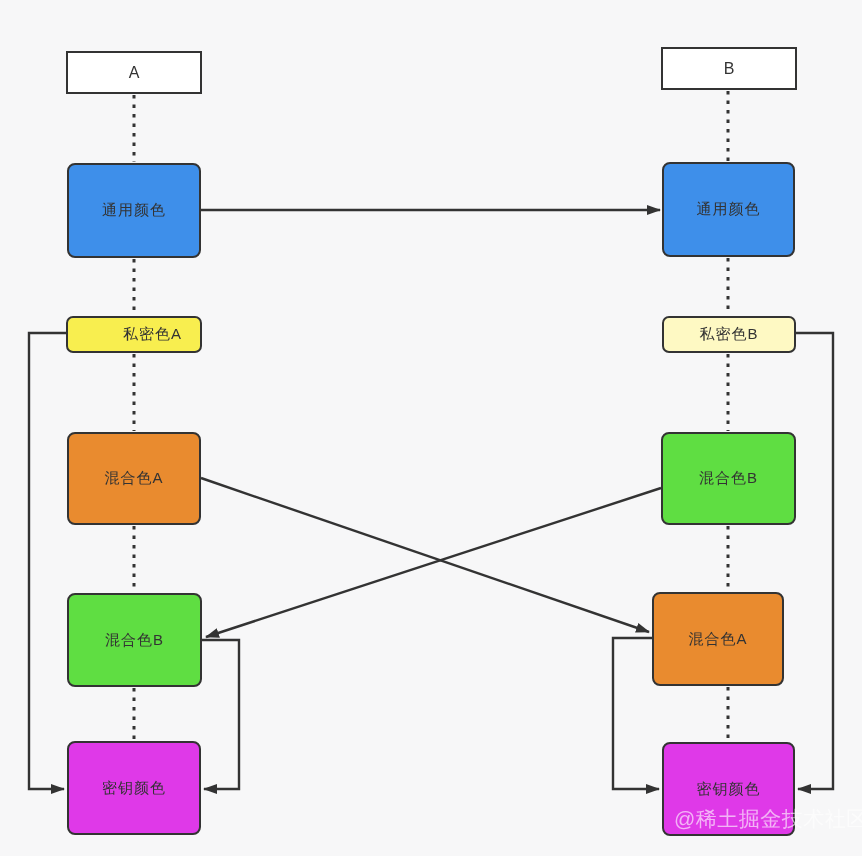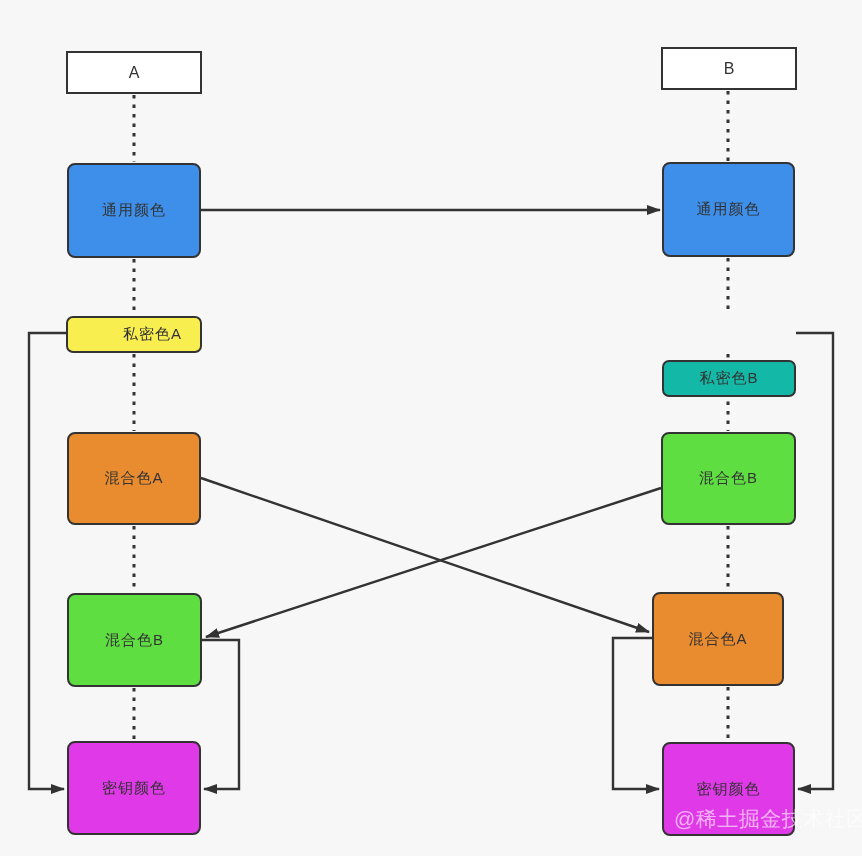--- a/index.html
+++ b/index.html
@@ -116,21 +116,21 @@
   <div class="node rounded" id="common-a" style="background-color: rgb(62, 143, 234);">
     <span class="label">通用颜色</span>
   </div>
   <div class="node rounded" id="common-b" style="background-color: rgb(62, 143, 234);">
     <span class="label">通用颜色</span>
   </div>
 
   <div class="node pill" id="private-a" style="background-color: rgb(248, 238, 79); padding-left: 37px;">
     <span class="label">私密色A</span>
   </div>
-  <div class="node pill" id="private-b" style="background-color: #14b8a6; margin-top: 44px;">
+  <div class="node pill" id="private-b" style="background-color: #fef9c3;">
     <span class="label">私密色B</span>
   </div>
 
   <div class="node rounded" id="mix-a-1" style="background-color: rgb(233, 139, 47);">
     <span class="label">混合色A</span>
   </div>
   <div class="node rounded" id="mix-b-1" style="background-color: rgb(95, 222, 66);">
     <span class="label">混合色B</span>
   </div>
 

